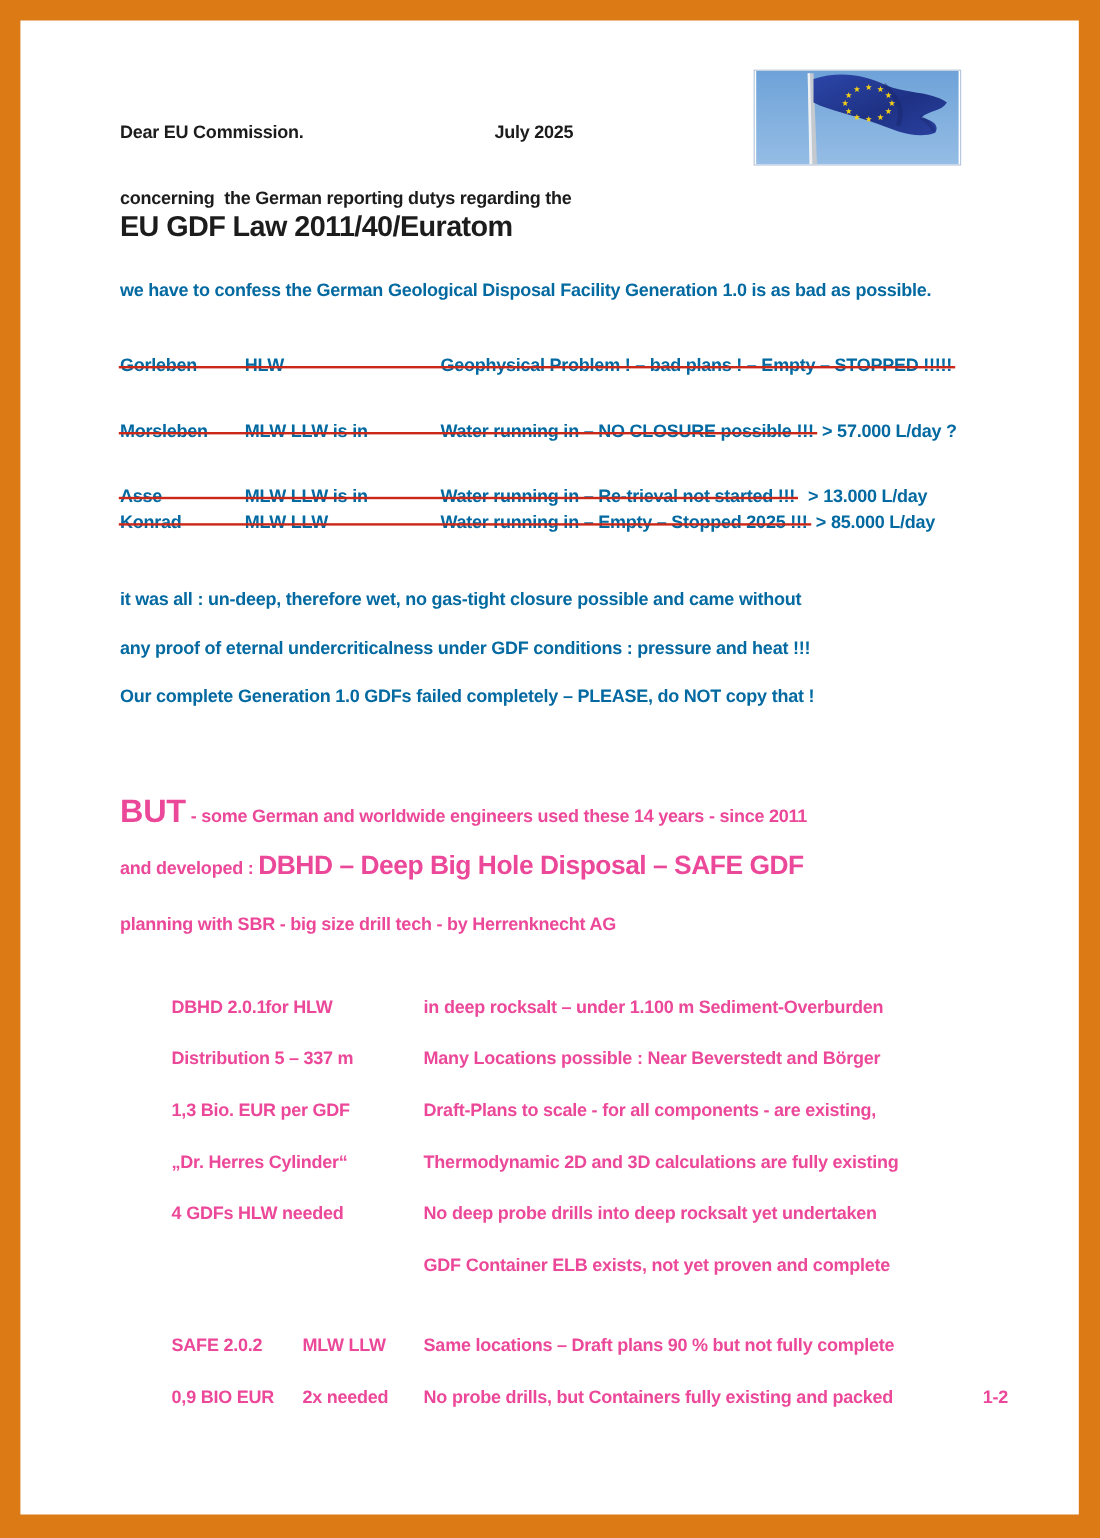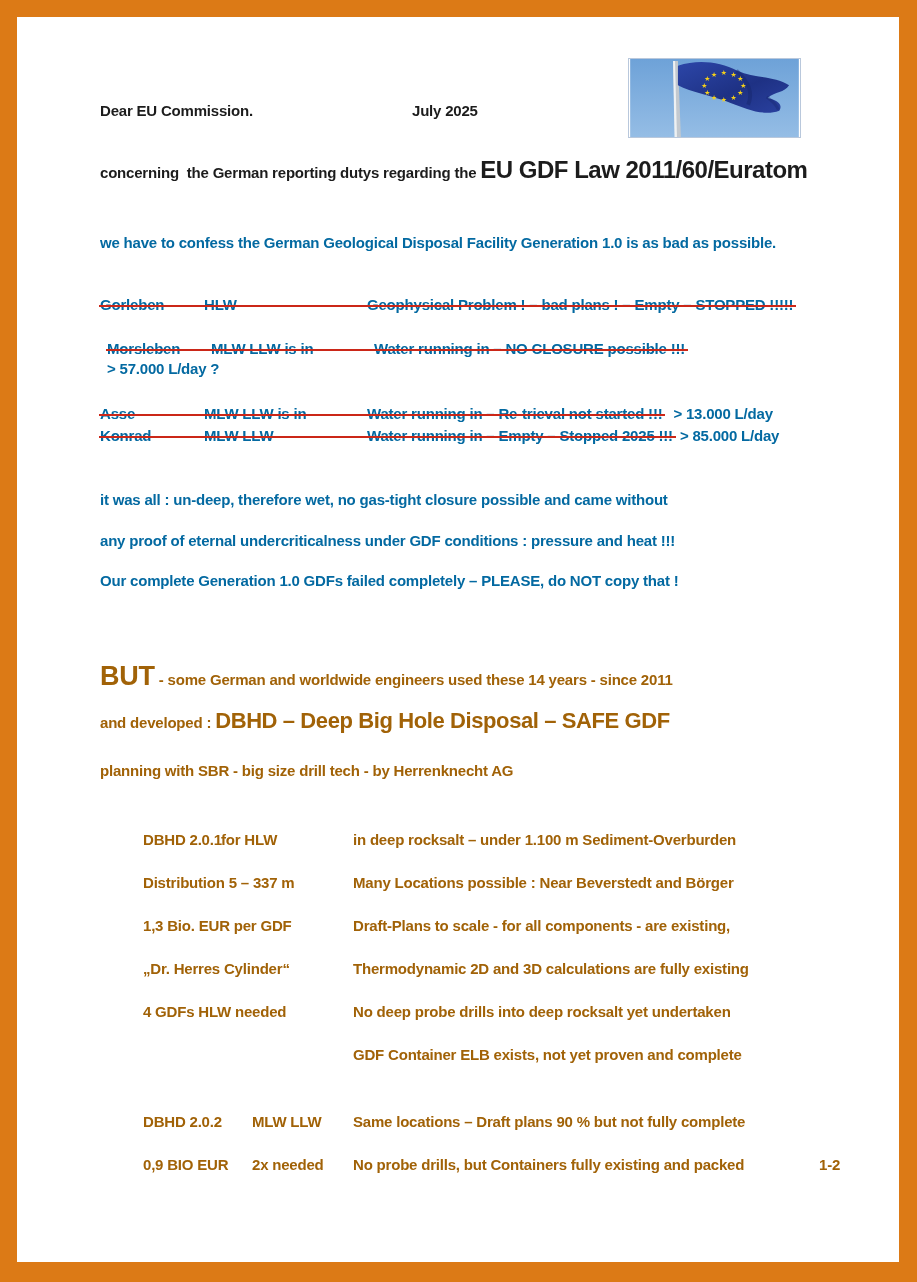--- a/index.html
+++ b/index.html
@@ -25,44 +25,44 @@
   .line {
     position: absolute;
     left: 100px;
     display: flex;
     align-items: baseline;
     white-space: pre;
     font-size: 15px;
     line-height: 20px;
   }
   .red   { color: #0369a1; }
-  .green { color: #a16207; }
+  .green { color: #ec4899; }
   .big-law { font-size: 24px; line-height: 28px; letter-spacing: -0.5px; }
   .big-but { font-size: 27px; line-height: 31px; }
   .big-dev { font-size: 22px; line-height: 26px; letter-spacing: -0.4px; }
 
   
   .dear-line { top: 101px; }
   .salutation { display: inline-block; width: 312px; }
 
   .flag-box {
     position: absolute; left: 628px; top: 58px;
     width: 173px; height: 80px;
     border: 1px solid #b9c8dc; box-sizing: border-box;
   }
   .flag-box svg { display: block; width: 100%; height: 100%; }
 
-  .subject-line { top: 156px; }
+  .subject-line { top: 156px; flex-direction: column; }
 
   .confess { top: 233px; }
 
   
   .site-row { width: 717px; }
   .site-row.r0 { top: 295px; }
-  .site-row.r1 { top: 339px; flex-direction: column; }
+  .site-row.r1 { top: 350px; }
   .site-row.r2 { top: 404px; }
   .site-row.r3 { top: 426px; }
   .struckgrp { position: relative; display: inline-flex; white-space: pre; }
   .c-name { display: inline-block; width: 104px; }
   .c-type { display: inline-block; width: 163px; }
   .strikeline {
     position: absolute; left: -1px; right: -3px; top: 9.5px;
     height: 2.6px; background: #cb2718;
   }
   .c-rest { margin-left: 7px; }
@@ -133,21 +133,21 @@
           <text x="86" y="18">★</text>
         <text x="96" y="16">★</text>
           <text x="106" y="18">★</text>
           <text x="113" y="23">★</text>
       </g>
     </svg>
   </div>
 
   <div class="line subject-line">
     <span>concerning  the German reporting dutys regarding the </span>
-    <span class="big-law">EU GDF Law 2011/60/Euratom</span>
+    <span class="big-law">EU GDF Law 2011/40/Euratom</span>
   </div>
 
   <div class="line red confess">we have to confess the German Geological Disposal Facility Generation 1.0 is as bad as possible.</div>
 
   <div class="line red site-row r0">
     <span class="struckgrp">
       <span class="c-name">Gorleben</span>
       <span class="c-type">HLW</span>
       <span class="c-desc">Geophysical Problem ! – bad plans ! – Empty – STOPPED !!!!!</span>
       <i class="strikeline"></i>
@@ -221,21 +221,21 @@
     <span class="g-c2"></span>
     <span class="g-desc">No deep probe drills into deep rocksalt yet undertaken</span>
   </div>
   <div class="line green g-row t1 g5">
     <span class="g-c1"></span>
     <span class="g-c2"></span>
     <span class="g-desc">GDF Container ELB exists, not yet proven and complete</span>
   </div>
 
   <div class="line green g-row t2 g0">
-    <span class="g-c1">DBHD 2.0.2</span>
+    <span class="g-c1">SAFE 2.0.2</span>
     <span class="g-c2">MLW LLW</span>
     <span class="g-desc">Same locations – Draft plans 90 % but not fully complete</span>
   </div>
   <div class="line green g-row t2 g1">
     <span class="g-c1">0,9 BIO EUR</span>
     <span class="g-c2">2x needed</span>
     <span class="g-desc">No probe drills, but Containers fully existing and packed</span>
     <span class="pagenum">1-2</span>
   </div>
 </div>

